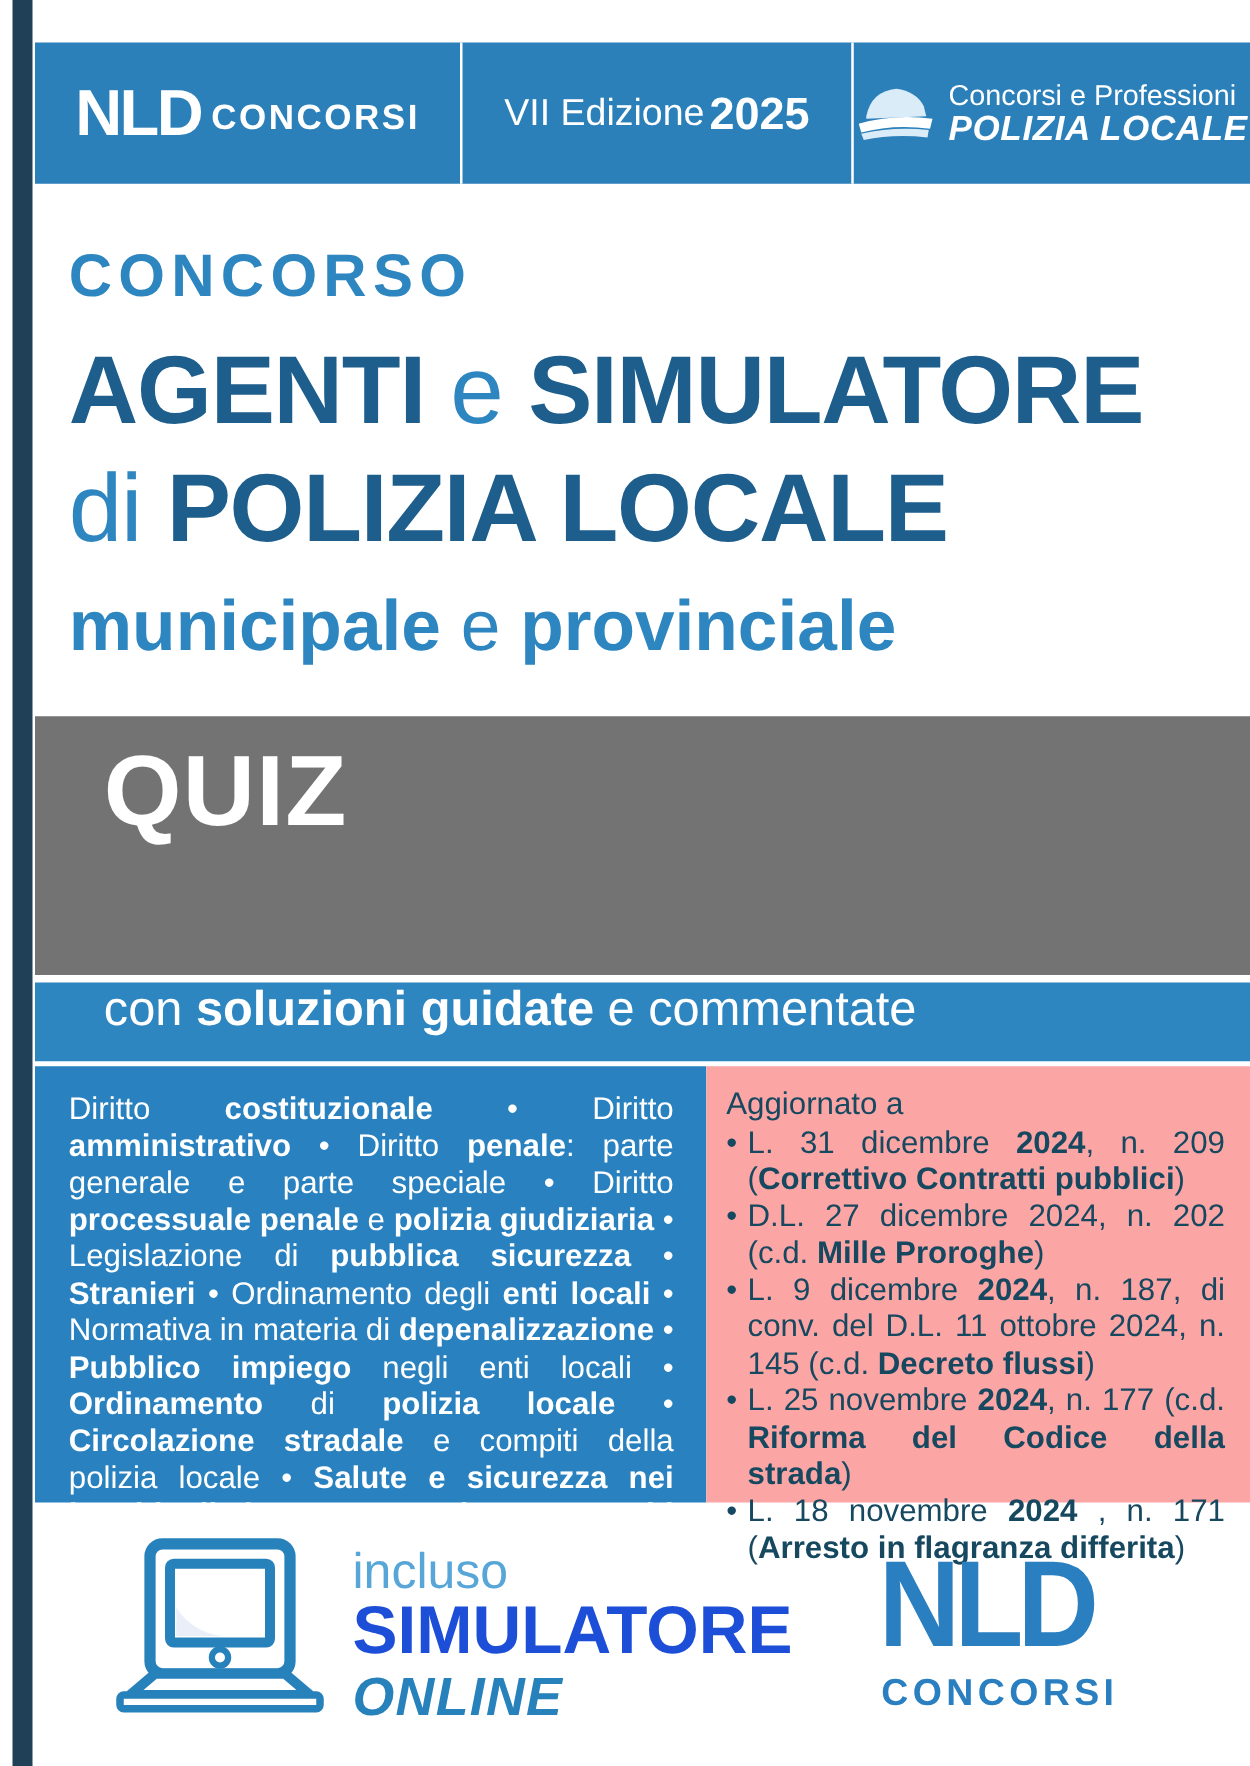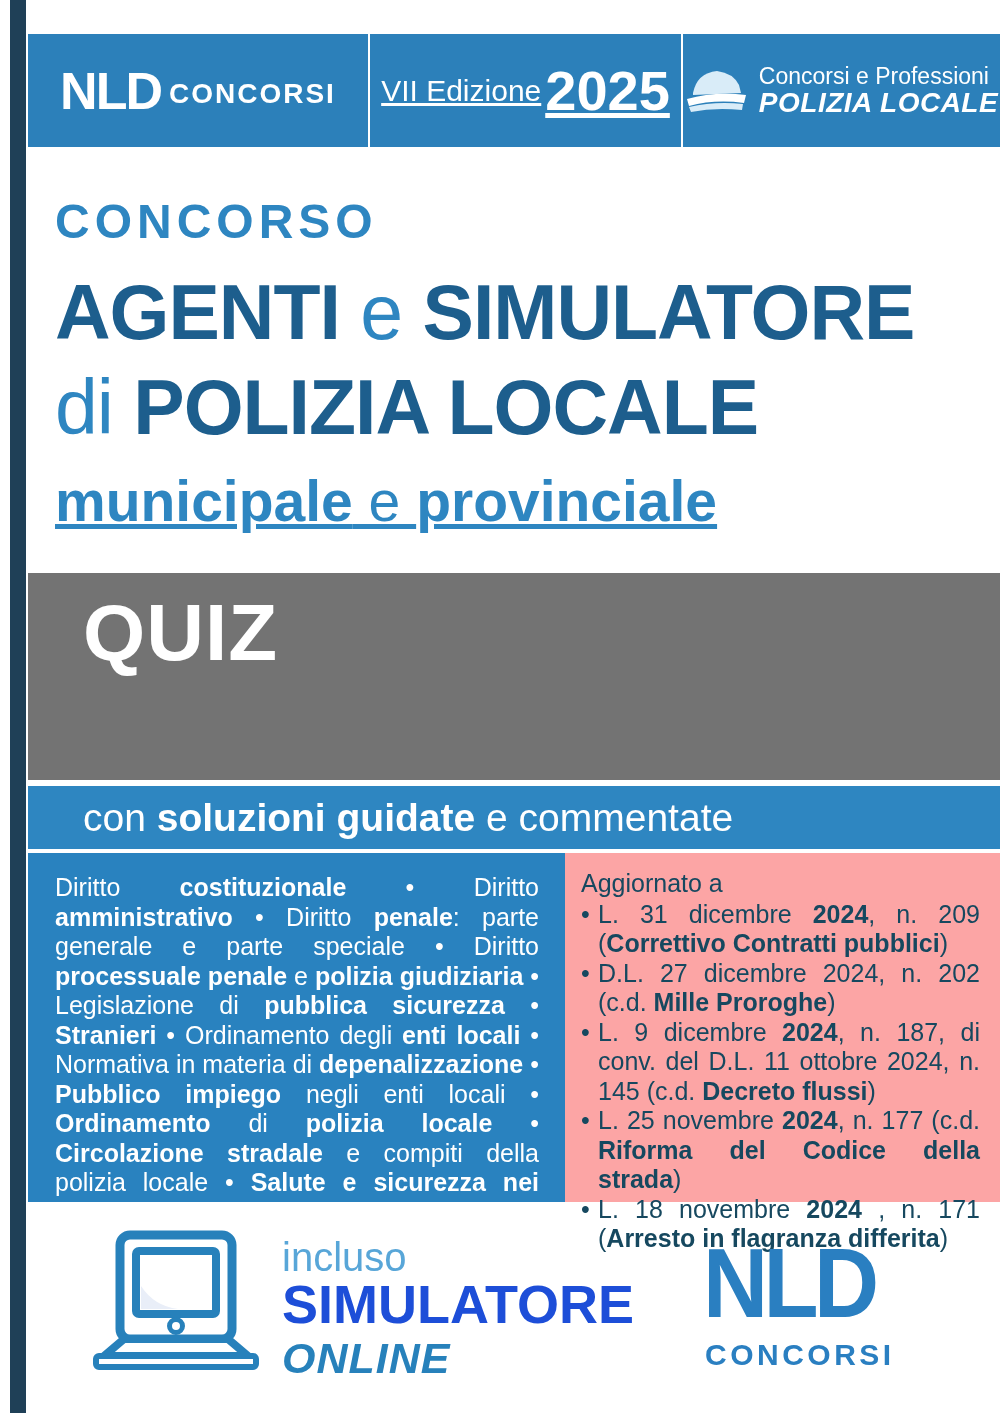--- a/index.html
+++ b/index.html
@@ -18,47 +18,47 @@
   
   .topbar{
     position:absolute;left:28px;top:34px;right:0;height:113px;
     background:#2c80ba;display:flex;align-items:stretch;color:#fff;
   }
   .tb-sec{display:flex;align-items:center;justify-content:center;}
   .tb-sec+.tb-sec{border-left:2px solid #ffffff;}
   .tb-logo{width:340px;gap:8px;}
   .tb-logo .nld{font-weight:800;font-size:52px;letter-spacing:-2px;}
   .tb-logo .nld-sub{font-weight:800;font-size:28px;letter-spacing:2px;margin-top:6px;}
-  .tb-edition{width:311px;gap:4px;text-decoration:underline;}
+  .tb-edition{width:311px;gap:4px;}
   .ed-label{font-weight:400;font-size:30px;}
-  .ed-year{font-weight:800;font-size:56px;}
+  .ed-year{font-weight:800;font-size:36px;}
   .tb-badge{flex:1;gap:10px;}
   .badge-text{display:flex;flex-direction:column;line-height:1.05;}
   .badge-l1{font-weight:400;font-size:23px;}
   .badge-l2{font-weight:800;font-style:italic;font-size:28px;letter-spacing:.5px;}
 
   
   .title-block{position:absolute;left:55px;top:194px;right:20px;}
   .t-kicker{font-weight:800;font-size:48px;letter-spacing:5px;color:#2e86c1;margin:0 0 16px 0;}
   .t-line{font-weight:800;font-size:77px;line-height:1.23;color:#1d5e8d;margin:0;letter-spacing:-1px;white-space:nowrap;}
   .t-light{font-weight:400;color:#2e86c1;}
-  .t-sub{font-weight:800;font-size:57px;color:#2e86c1;margin:14px 0 0 0;letter-spacing:0;white-space:nowrap;text-decoration:underline;}
+  .t-sub{font-weight:800;font-size:57px;color:#2e86c1;margin:14px 0 0 0;letter-spacing:0;white-space:nowrap;}
   .t-sub .t-light{font-weight:400;}
 
   
   .quiz-band{
     position:absolute;left:28px;top:573px;right:0;height:207px;background:#737373;
     color:#fff;padding:14px 0 0 55px;box-sizing:border-box;
   }
   .quiz-band p{margin:0;font-weight:800;font-size:80px;line-height:1.15;letter-spacing:1px;}
 
   
   .sub-band{
     position:absolute;left:28px;top:786px;right:0;height:63px;background:#2e86c1;
-    color:#fff;display:flex;align-items:center;padding-left:55px;box-sizing:border-box;
+    color:#fff;display:flex;padding-left:55px;box-sizing:border-box;
     font-size:39px;font-weight:400;
   }
 
   
   .panels{position:absolute;left:28px;top:853px;right:0;height:349px;display:flex;}
   .topics{
     width:537px;box-sizing:border-box;background:#2982bf;color:#fff;
     padding:20px 26px 0 27px;font-size:25px;line-height:29.5px;text-align:justify;
   }
   .updates{

